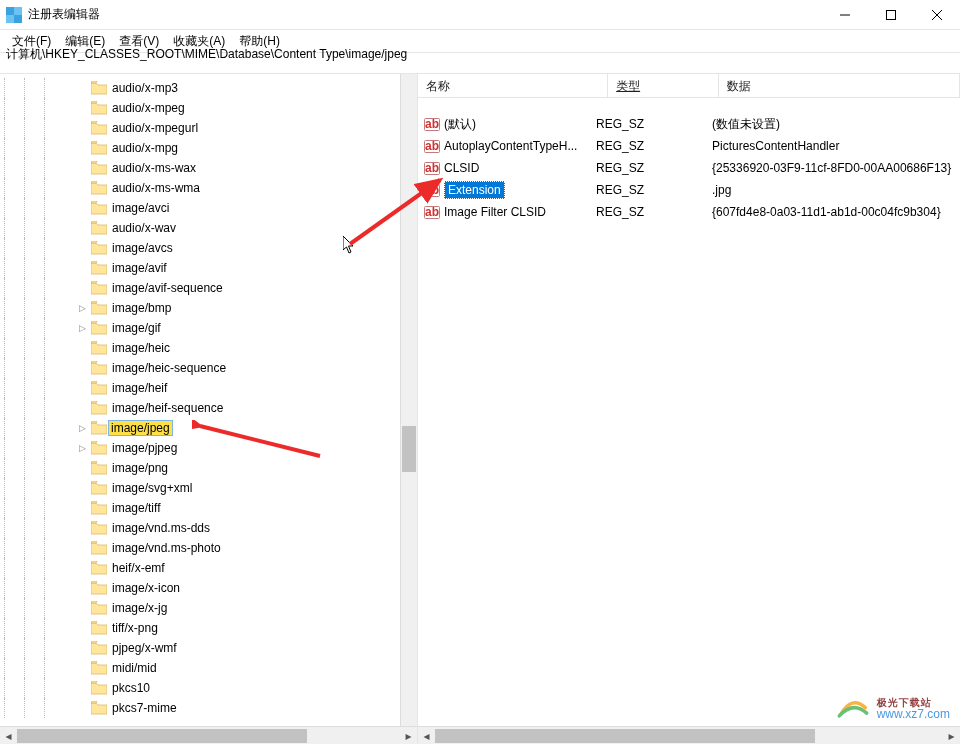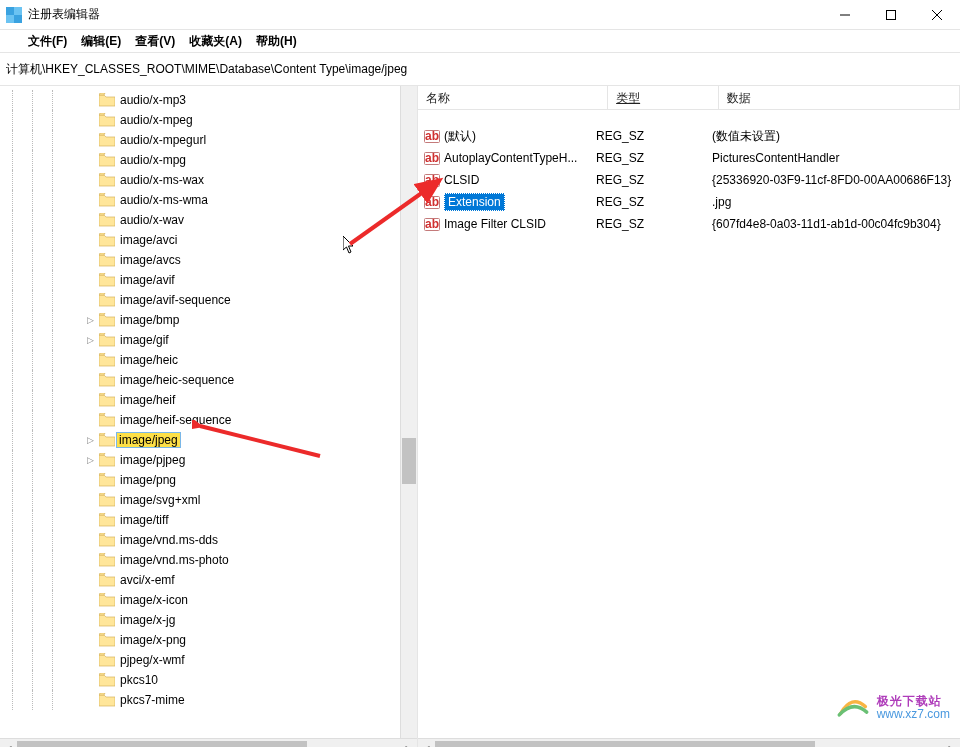--- a/index.html
+++ b/index.html
@@ -4,28 +4,28 @@
 <style>
 * { margin: 0; padding: 0; box-sizing: border-box; font-family: "Microsoft YaHei", "Segoe UI", Tahoma, sans-serif; font-size: 12px; }
 body { background: #fff; overflow: hidden; width: 960px; height: 747px; position: relative; }
 
 .titlebar { height: 30px; display: flex; align-items: center; padding: 0 0 0 6px; border-bottom: 1px solid #e5e5e5; }
 .titlebar .app-icon { width: 16px; height: 16px; margin-right: 6px; }
 .titlebar .title { flex: 1; }
 .win-controls { display: flex; }
 .win-btn { width: 46px; height: 30px; display: flex; align-items: center; justify-content: center; }
 
-.menubar { height: 22px; display: flex; align-items: center; padding: 0 22px; gap: 2px; font-weight: bold; }
+.menubar { height: 22px; display: flex; align-items: center; padding: 0 6px; gap: 2px; }
 .menubar span { padding: 2px 6px; }
 
-.addressbar { height: 22px; border-top: 1px solid #e5e5e5; border-bottom: 1px solid #e5e5e5; display: flex; align-items: center; padding: 16px 6px; }
+.addressbar { height: 22px; border-top: 1px solid #e5e5e5; border-bottom: 1px solid #e5e5e5; display: flex; align-items: flex-end; padding: 10px 6px; }
 
 .content { display: flex; height: 670px; }
 .tree-pane { width: 418px; overflow: hidden; border-right: 1px solid #e5e5e5; position: relative; }
-.tree-scroll { overflow: hidden; height: 651px; position: relative; padding-left: 8px; }
+.tree-scroll { overflow: hidden; height: 651px; position: relative; }
 .tree { padding-top: 4px; }
 .tree-row { display: flex; align-items: center; height: 20px; padding-left: 4px; white-space: nowrap; }
 .tree-row.selected .label { background: #fde047; border: 1px solid #7ab7e8; padding: 0 2px; margin-left: -3px; }
 .expander { width: 13px; height: 13px; display:flex; align-items:center; justify-content:center; color:#888; font-size: 9px; }
 .folder-icon { width: 16px; height: 14px; margin: 0 4px 0 2px; }
 .tree-row .label { padding: 0 1px; }
 .pipes { display:inline-block; height:20px; }
 .pipe { display:inline-block; width:20px; height:20px; border-left: 1px dotted #bbb; }
 
 .list-pane { flex: 1; overflow: hidden; position: relative; }
@@ -46,21 +46,21 @@
 .vscrollbar { position:absolute; right:0; top:0; bottom:18px; width:17px; background:#f0f0f0; border-left:1px solid #ddd; }
 .vscrollbar .vthumb { position:absolute; left:1px; right:1px; background:#c2c2c2; }
 
 .cursor-arrow { position:absolute; left:343px; top:236px; pointer-events:none; }
 
 .red-arrow { position:absolute; pointer-events:none; }
 
 .watermark { position:absolute; right:10px; bottom:26px; display:flex; align-items:center; gap:6px; opacity:0.85; }
 .watermark .logo { width:36px; height:22px; }
 .watermark .txt { display:flex; flex-direction:column; align-items:flex-start; line-height:1.1; }
-.watermark .zh { color:#a21caf; font-size:12px; font-weight:bold; letter-spacing:1px; }
+.watermark .zh { color:#7f1d1d; font-size:10px; font-weight:bold; letter-spacing:1px; }
 .watermark .en { color:#2b87d9; font-size:12px; }
 </style>
 </head>
 <body>
 
 <div class="titlebar">
   <svg class="app-icon" viewBox="0 0 16 16">
     <rect x="0" y="0" width="8" height="8" fill="#3aa2e0"></rect>
     <rect x="8" y="0" width="8" height="8" fill="#6bc3f2"></rect>
     <rect x="0" y="8" width="8" height="8" fill="#6bc3f2"></rect>
@@ -165,40 +165,40 @@
             <span class="label">audio/x-ms-wma</span>
           </div>
           <div class="tree-row">
             <span class="pipes"><span class="pipe"></span><span class="pipe"></span><span class="pipe"></span></span>
             <span style="display:inline-block;width:12px"></span>
             <span class="expander"></span>
             <svg class="folder-icon" viewBox="0 0 16 14">
               <path d="M0 2 L5 2 L7 4 L16 4 L16 13 L0 13 Z" fill="#ffe69a" stroke="#d6b25b" stroke-width="0.7"></path>
               <path d="M0 2 L5 2 L6 0 L1 0 Z" fill="#ffe69a" stroke="#d6b25b" stroke-width="0.7"></path>
             </svg>
+            <span class="label">image/avci</span>
+          </div>
+          <div class="tree-row">
+            <span class="pipes"><span class="pipe"></span><span class="pipe"></span><span class="pipe"></span></span>
+            <span style="display:inline-block;width:12px"></span>
+            <span class="expander"></span>
+            <svg class="folder-icon" viewBox="0 0 16 14">
+              <path d="M0 2 L5 2 L7 4 L16 4 L16 13 L0 13 Z" fill="#ffe69a" stroke="#d6b25b" stroke-width="0.7"></path>
+              <path d="M0 2 L5 2 L6 0 L1 0 Z" fill="#ffe69a" stroke="#d6b25b" stroke-width="0.7"></path>
+            </svg>
             <span class="label">audio/x-wav</span>
           </div>
           <div class="tree-row">
             <span class="pipes"><span class="pipe"></span><span class="pipe"></span><span class="pipe"></span></span>
             <span style="display:inline-block;width:12px"></span>
             <span class="expander"></span>
             <svg class="folder-icon" viewBox="0 0 16 14">
               <path d="M0 2 L5 2 L7 4 L16 4 L16 13 L0 13 Z" fill="#ffe69a" stroke="#d6b25b" stroke-width="0.7"></path>
               <path d="M0 2 L5 2 L6 0 L1 0 Z" fill="#ffe69a" stroke="#d6b25b" stroke-width="0.7"></path>
             </svg>
-            <span class="label">image/avci</span>
-          </div>
-          <div class="tree-row">
-            <span class="pipes"><span class="pipe"></span><span class="pipe"></span><span class="pipe"></span></span>
-            <span style="display:inline-block;width:12px"></span>
-            <span class="expander"></span>
-            <svg class="folder-icon" viewBox="0 0 16 14">
-              <path d="M0 2 L5 2 L7 4 L16 4 L16 13 L0 13 Z" fill="#ffe69a" stroke="#d6b25b" stroke-width="0.7"></path>
-              <path d="M0 2 L5 2 L6 0 L1 0 Z" fill="#ffe69a" stroke="#d6b25b" stroke-width="0.7"></path>
-            </svg>
             <span class="label">image/avcs</span>
           </div>
           <div class="tree-row">
             <span class="pipes"><span class="pipe"></span><span class="pipe"></span><span class="pipe"></span></span>
             <span style="display:inline-block;width:12px"></span>
             <span class="expander"></span>
             <svg class="folder-icon" viewBox="0 0 16 14">
               <path d="M0 2 L5 2 L7 4 L16 4 L16 13 L0 13 Z" fill="#ffe69a" stroke="#d6b25b" stroke-width="0.7"></path>
               <path d="M0 2 L5 2 L6 0 L1 0 Z" fill="#ffe69a" stroke="#d6b25b" stroke-width="0.7"></path>
             </svg>
@@ -345,21 +345,21 @@
             <span class="label">image/vnd.ms-photo</span>
           </div>
           <div class="tree-row">
             <span class="pipes"><span class="pipe"></span><span class="pipe"></span><span class="pipe"></span></span>
             <span style="display:inline-block;width:12px"></span>
             <span class="expander"></span>
             <svg class="folder-icon" viewBox="0 0 16 14">
               <path d="M0 2 L5 2 L7 4 L16 4 L16 13 L0 13 Z" fill="#ffe69a" stroke="#d6b25b" stroke-width="0.7"></path>
               <path d="M0 2 L5 2 L6 0 L1 0 Z" fill="#ffe69a" stroke="#d6b25b" stroke-width="0.7"></path>
             </svg>
-            <span class="label">avci/x-emf</span>
+            <span class="label">heif/x-emf</span>
           </div>
           <div class="tree-row">
             <span class="pipes"><span class="pipe"></span><span class="pipe"></span><span class="pipe"></span></span>
             <span style="display:inline-block;width:12px"></span>
             <span class="expander"></span>
             <svg class="folder-icon" viewBox="0 0 16 14">
               <path d="M0 2 L5 2 L7 4 L16 4 L16 13 L0 13 Z" fill="#ffe69a" stroke="#d6b25b" stroke-width="0.7"></path>
               <path d="M0 2 L5 2 L6 0 L1 0 Z" fill="#ffe69a" stroke="#d6b25b" stroke-width="0.7"></path>
             </svg>
             <span class="label">image/x-icon</span>
@@ -375,31 +375,41 @@
             <span class="label">image/x-jg</span>
           </div>
           <div class="tree-row">
             <span class="pipes"><span class="pipe"></span><span class="pipe"></span><span class="pipe"></span></span>
             <span style="display:inline-block;width:12px"></span>
             <span class="expander"></span>
             <svg class="folder-icon" viewBox="0 0 16 14">
               <path d="M0 2 L5 2 L7 4 L16 4 L16 13 L0 13 Z" fill="#ffe69a" stroke="#d6b25b" stroke-width="0.7"></path>
               <path d="M0 2 L5 2 L6 0 L1 0 Z" fill="#ffe69a" stroke="#d6b25b" stroke-width="0.7"></path>
             </svg>
-            <span class="label">image/x-png</span>
+            <span class="label">tiff/x-png</span>
           </div>
           <div class="tree-row">
             <span class="pipes"><span class="pipe"></span><span class="pipe"></span><span class="pipe"></span></span>
             <span style="display:inline-block;width:12px"></span>
             <span class="expander"></span>
             <svg class="folder-icon" viewBox="0 0 16 14">
               <path d="M0 2 L5 2 L7 4 L16 4 L16 13 L0 13 Z" fill="#ffe69a" stroke="#d6b25b" stroke-width="0.7"></path>
               <path d="M0 2 L5 2 L6 0 L1 0 Z" fill="#ffe69a" stroke="#d6b25b" stroke-width="0.7"></path>
             </svg>
             <span class="label">pjpeg/x-wmf</span>
+          </div>
+          <div class="tree-row">
+            <span class="pipes"><span class="pipe"></span><span class="pipe"></span><span class="pipe"></span></span>
+            <span style="display:inline-block;width:12px"></span>
+            <span class="expander"></span>
+            <svg class="folder-icon" viewBox="0 0 16 14">
+              <path d="M0 2 L5 2 L7 4 L16 4 L16 13 L0 13 Z" fill="#ffe69a" stroke="#d6b25b" stroke-width="0.7"></path>
+              <path d="M0 2 L5 2 L6 0 L1 0 Z" fill="#ffe69a" stroke="#d6b25b" stroke-width="0.7"></path>
+            </svg>
+            <span class="label">midi/mid</span>
           </div>
           <div class="tree-row">
             <span class="pipes"><span class="pipe"></span><span class="pipe"></span><span class="pipe"></span></span>
             <span style="display:inline-block;width:12px"></span>
             <span class="expander"></span>
             <svg class="folder-icon" viewBox="0 0 16 14">
               <path d="M0 2 L5 2 L7 4 L16 4 L16 13 L0 13 Z" fill="#ffe69a" stroke="#d6b25b" stroke-width="0.7"></path>
               <path d="M0 2 L5 2 L6 0 L1 0 Z" fill="#ffe69a" stroke="#d6b25b" stroke-width="0.7"></path>
             </svg>
             <span class="label">pkcs10</span>

